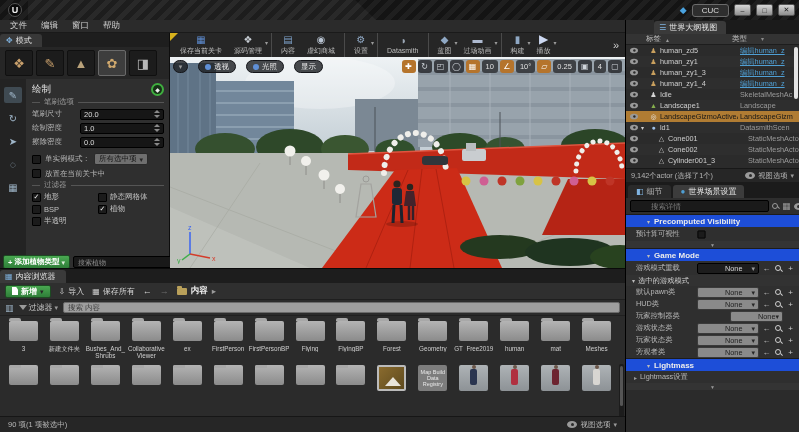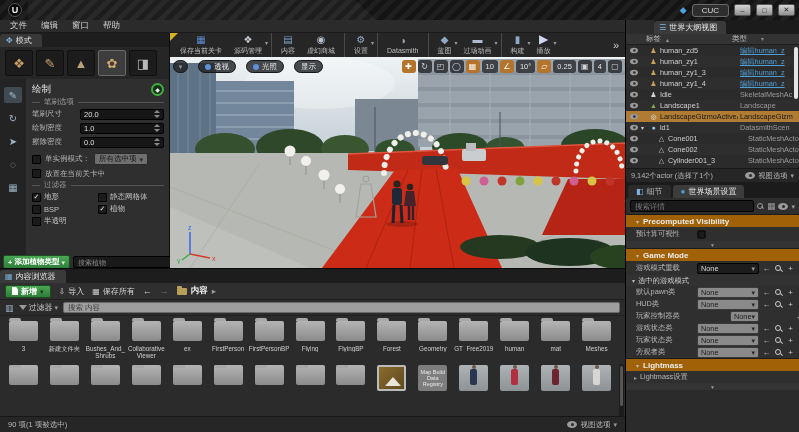--- a/index.html
+++ b/index.html
@@ -261,37 +261,37 @@
 
   .dt-tabs{height:16px;background:#1b1b1b;display:flex;align-items:flex-end;gap:2px;padding-left:2px;}
   .dt-tab{height:13px;border-radius:3px 3px 0 0;display:flex;align-items:center;gap:3px;
     padding:0 8px;font-size:8px;color:#b5b5b5;background:#2a2a2a;}
   .dt-tab.active{background:#3c3c3c;color:#e8e8e8;}
   .dt-tab .mic{font-size:8px;color:#7fb3e0;}
   .dt-tab .mic.wrench::before{content:"◧";}
   .dt-tab .mic.globe::before{content:"●";color:#4f9fd4;}
   .dt-search-row{height:16px;display:flex;align-items:center;gap:3px;padding:0 4px;background:#2e2e2e;}
   .dt-search{flex:1;height:12px;background:#1a1a1a;border:1px solid #000;border-radius:2px;color:#bbb;
-    font-size:7.5px;padding:0 4px;font-family:inherit;}
+    font-size:7.5px;padding:0 20px;font-family:inherit;}
   .dt-search::placeholder{color:#7e7e7e;}
   .grid-ic::before{content:"▦";color:#9a9a9a;font-size:9px;}
-  .cat-head{height:13px;background:#a16207;border-top:1px solid #1c1c1c;display:flex;align-items:center;
-    gap:4px;padding-left:10px;font-size:8px;font-weight:bold;color:#ececec;}
+  .cat-head{height:13px;background:#1d4ed8;border-top:1px solid #1c1c1c;display:flex;align-items:center;
+    gap:4px;padding-left:21px;font-size:8px;font-weight:bold;color:#ececec;}
   .cat-head::before{content:"▾";font-size:6px;color:#bbb;}
   .prop-row{height:14px;display:flex;align-items:center;gap:3px;padding:0 4px 0 10px;background:#2f2f2f;}
   .prop-label{width:58px;font-size:7.3px;color:#b8b8b8;white-space:nowrap;overflow:hidden;flex:none;}
   .prop-row .cb{transform:scale(.9);}
   .chip{height:7px;background:#343434;display:flex;align-items:center;justify-content:center;}
   .chip::after{content:"▼";font-size:5px;color:#9a9a9a;}
   .subhead{height:11px;display:flex;align-items:center;gap:3px;padding-left:6px;background:#323232;
     font-size:7.3px;color:#cfcfcf;}
   .subhead::before{content:"▾";font-size:6px;color:#bbb;}
   .gm-dd{flex:1;height:11px;background:#1d1d1d;border:1px solid #000;border-radius:2px;color:#d6d6d6;
     font-size:7.3px;display:flex;align-items:center;padding:0 3px;}
-  .gm-dd i{flex:1;}
+  .gm-dd i{flex:1;margin-left:24px;}
   .gm-dd.dis{background:#8a8a8a;color:#1d1d1d;border-color:#3a3a3a;}
   .mini{width:9px;text-align:center;font-size:8px;color:#cfcfcf;flex:none;}
   .mini.arrowl::before{content:"←";}
   .mini.plus::before{content:"+";}
   .mini.lensm{position:relative;height:9px;}
   .mini.lensm::before{content:"";position:absolute;left:1px;top:1px;width:4px;height:4px;border:1px solid #cfcfcf;border-radius:50%;}
   .mini.lensm::after{content:"";position:absolute;left:6px;top:6px;width:3px;height:1px;background:#cfcfcf;transform:rotate(45deg);}
   .lm-row{height:12px;display:flex;align-items:center;gap:3px;padding-left:8px;background:#2f2f2f;
     font-size:7.3px;color:#b8b8b8;}
   .lm-row::before{content:"▸";font-size:6px;color:#9a9a9a;}

